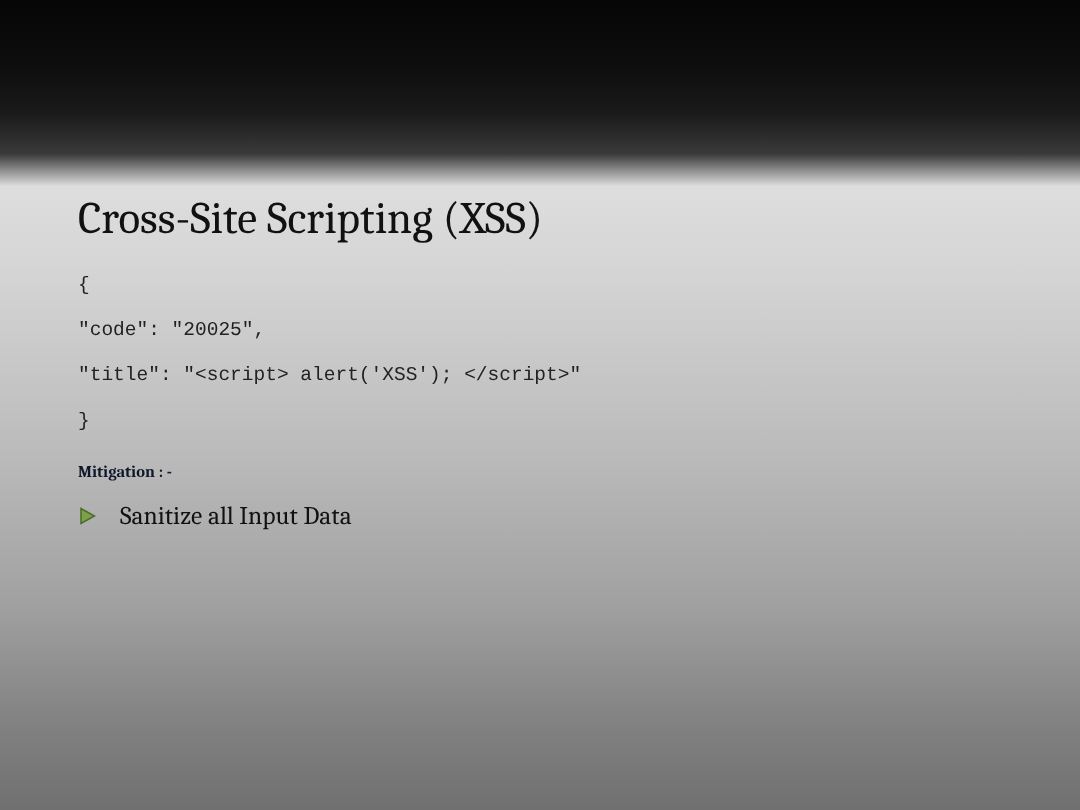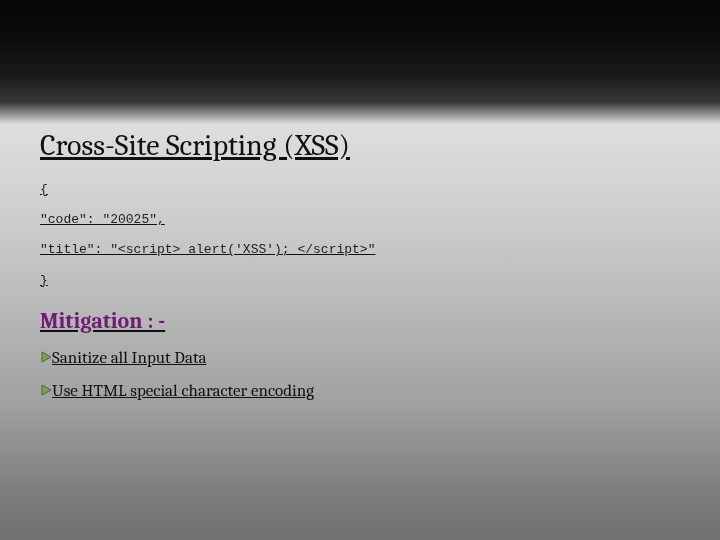--- a/index.html
+++ b/index.html
@@ -13,54 +13,53 @@
       #dedede 23%,
       #d3d3d3 35%,
       #bcbcbc 55%,
       #a0a0a0 75%,
       #808080 90%,
       #707070 100%);
     font-family: Cambria, Georgia, "Times New Roman", serif;
     color: #111;
   }
   .slide {
-    padding: 128px 40px 0 40px;
-    text-decoration: underline;
+    padding: 128px 40px 0 52px;
   }
   .title {
     font-size: 30px;
     font-weight: 400;
     letter-spacing: 0px;
     margin-bottom: 18px;
     color: #111;
   }
   .code {
     font-family: "Courier New", Courier, monospace;
     font-size: 13px;
     color: #222;
     line-height: 1.4;
     margin-bottom: 18px;
   }
   .code div { margin-bottom: 12px; }
   .mitigation-label {
-    font-size: 22px;
+    font-size: 11px;
     font-weight: 700;
-    color: #701a75;
+    color: #0f172a;
     margin-bottom: 14px;
   }
   .bullets {
     list-style: none;
   }
   .bullets li {
     font-size: 17px;
     color: #111;
     margin-bottom: 14px;
     display: flex;
     align-items: center;
-    gap: 0;
+    gap: 16px;
   }
   .tri {
     display: inline-flex;
     width: 12px;
     height: 12px;
   }
   .tri svg { width: 12px; height: 12px; display: block; }
 </style>
 </head>
 <body>
@@ -80,23 +79,15 @@
 
   <ul class="bullets">
     <li>
       <span class="tri">
         <svg viewBox="0 0 12 12">
             <polygon points="2,1 11,6 2,11" fill="#7da04a" stroke="#4a6b2a" stroke-width="1"></polygon>
           </svg>
       </span>
       <span>Sanitize all Input Data</span>
     </li>
-    <li>
-      <span class="tri">
-        <svg viewBox="0 0 12 12">
-            <polygon points="2,1 11,6 2,11" fill="#7da04a" stroke="#4a6b2a" stroke-width="1"></polygon>
-          </svg>
-      </span>
-      <span>Use HTML special character encoding</span>
-    </li>
   </ul>
 
 </div>
 
 </body></html>

